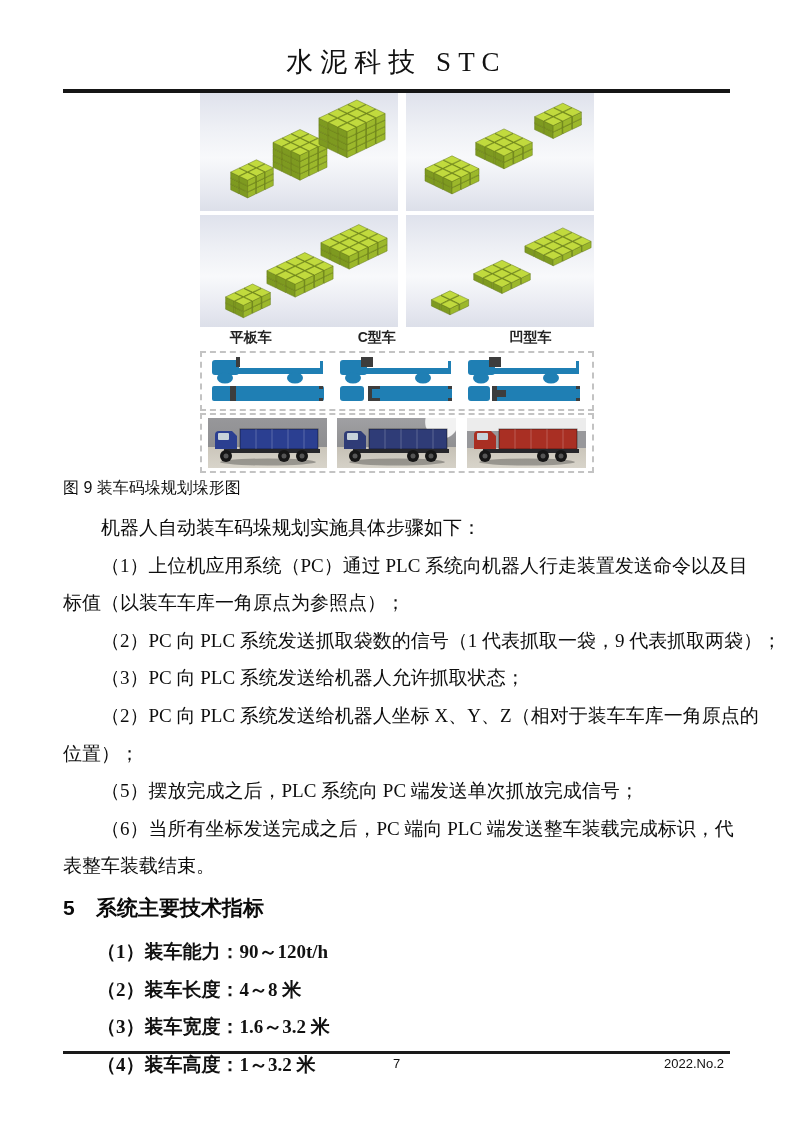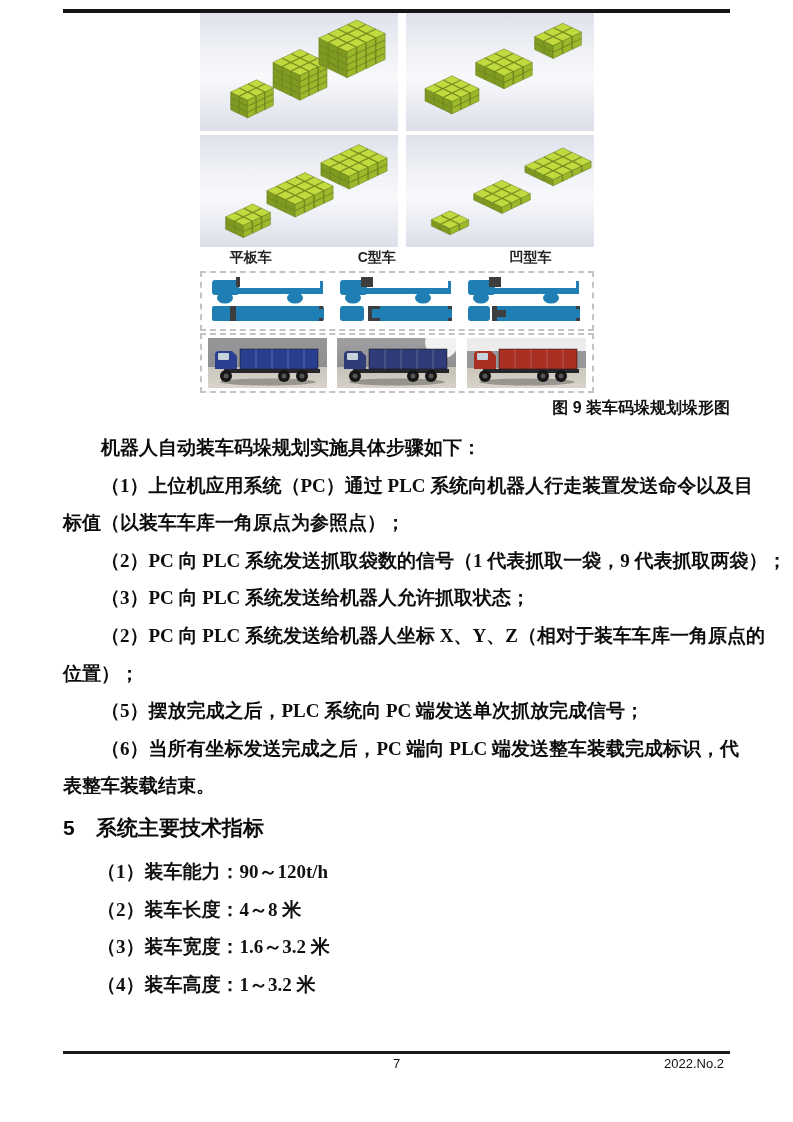--- a/index.html
+++ b/index.html
@@ -37,26 +37,26 @@
     background:#fff;
   }
   .photo-box {
     margin-top:2px; border:2px dashed #c3c3c3;
     padding:3px 6px; display:flex; justify-content:space-between; gap:10px;
     background:#fff;
   }
   .photo { width:119px; height:50px; position:relative; overflow:hidden; }
   .photo svg { position:absolute; inset:0; }
   .fig-caption {
-    text-align:right; font-weight:bold; font-size:16px; margin-top:5px;
+    text-align:left; font-weight:normal; font-size:16px; margin-top:5px;
     font-family:"Liberation Sans","DejaVu Sans",sans-serif;
   }
 
   
-  .body-text { margin-top:10px;font-weight:bold; }
+  .body-text { margin-top:10px; }
   .tline {
     font-size:19px; line-height:37.6px; white-space:nowrap; color:#0d0d0d;
   }
   .tline.indent { padding-left:38px; }
 
   
   .section-heading {
     margin-top:8px; font-family:"Liberation Sans","DejaVu Sans",sans-serif;
     font-weight:bold; font-size:21px; line-height:30px; color:#0a0a0a;
     display:flex;
@@ -72,20 +72,21 @@
     font-family:"Liberation Sans","DejaVu Sans",sans-serif; font-size:13px; color:#111; }
   .page-number { position:absolute; left:0; right:0; text-align:center; }
   .issue-number { position:absolute; right:6px; }
 </style>
 </head>
 <body>
 
 <div class="page">
 
   <div class="header">
+    <div class="header-title">水泥科技 STC</div>
     <div class="header-rule"></div>
   </div>
 
   <div class="figure">
     <div class="panels" id="panels">
         <div class="panel">
           <svg width="198" height="118" viewBox="0 0 198 118">
             <polygon points="48.3,82.7 56.4,86.6 56.4,92.3 48.3,88.4" fill="#7e9a20" stroke="#64781a" stroke-width="0.5"></polygon>
             <polygon points="56.4,86.6 64.5,82.7 64.5,88.4 56.4,92.3" fill="#9cb82b" stroke="#64781a" stroke-width="0.5"></polygon>
             <polygon points="48.3,82.7 56.4,78.8 64.5,82.7 56.4,86.6" fill="#c1da3d" stroke="#64781a" stroke-width="0.5"></polygon>

